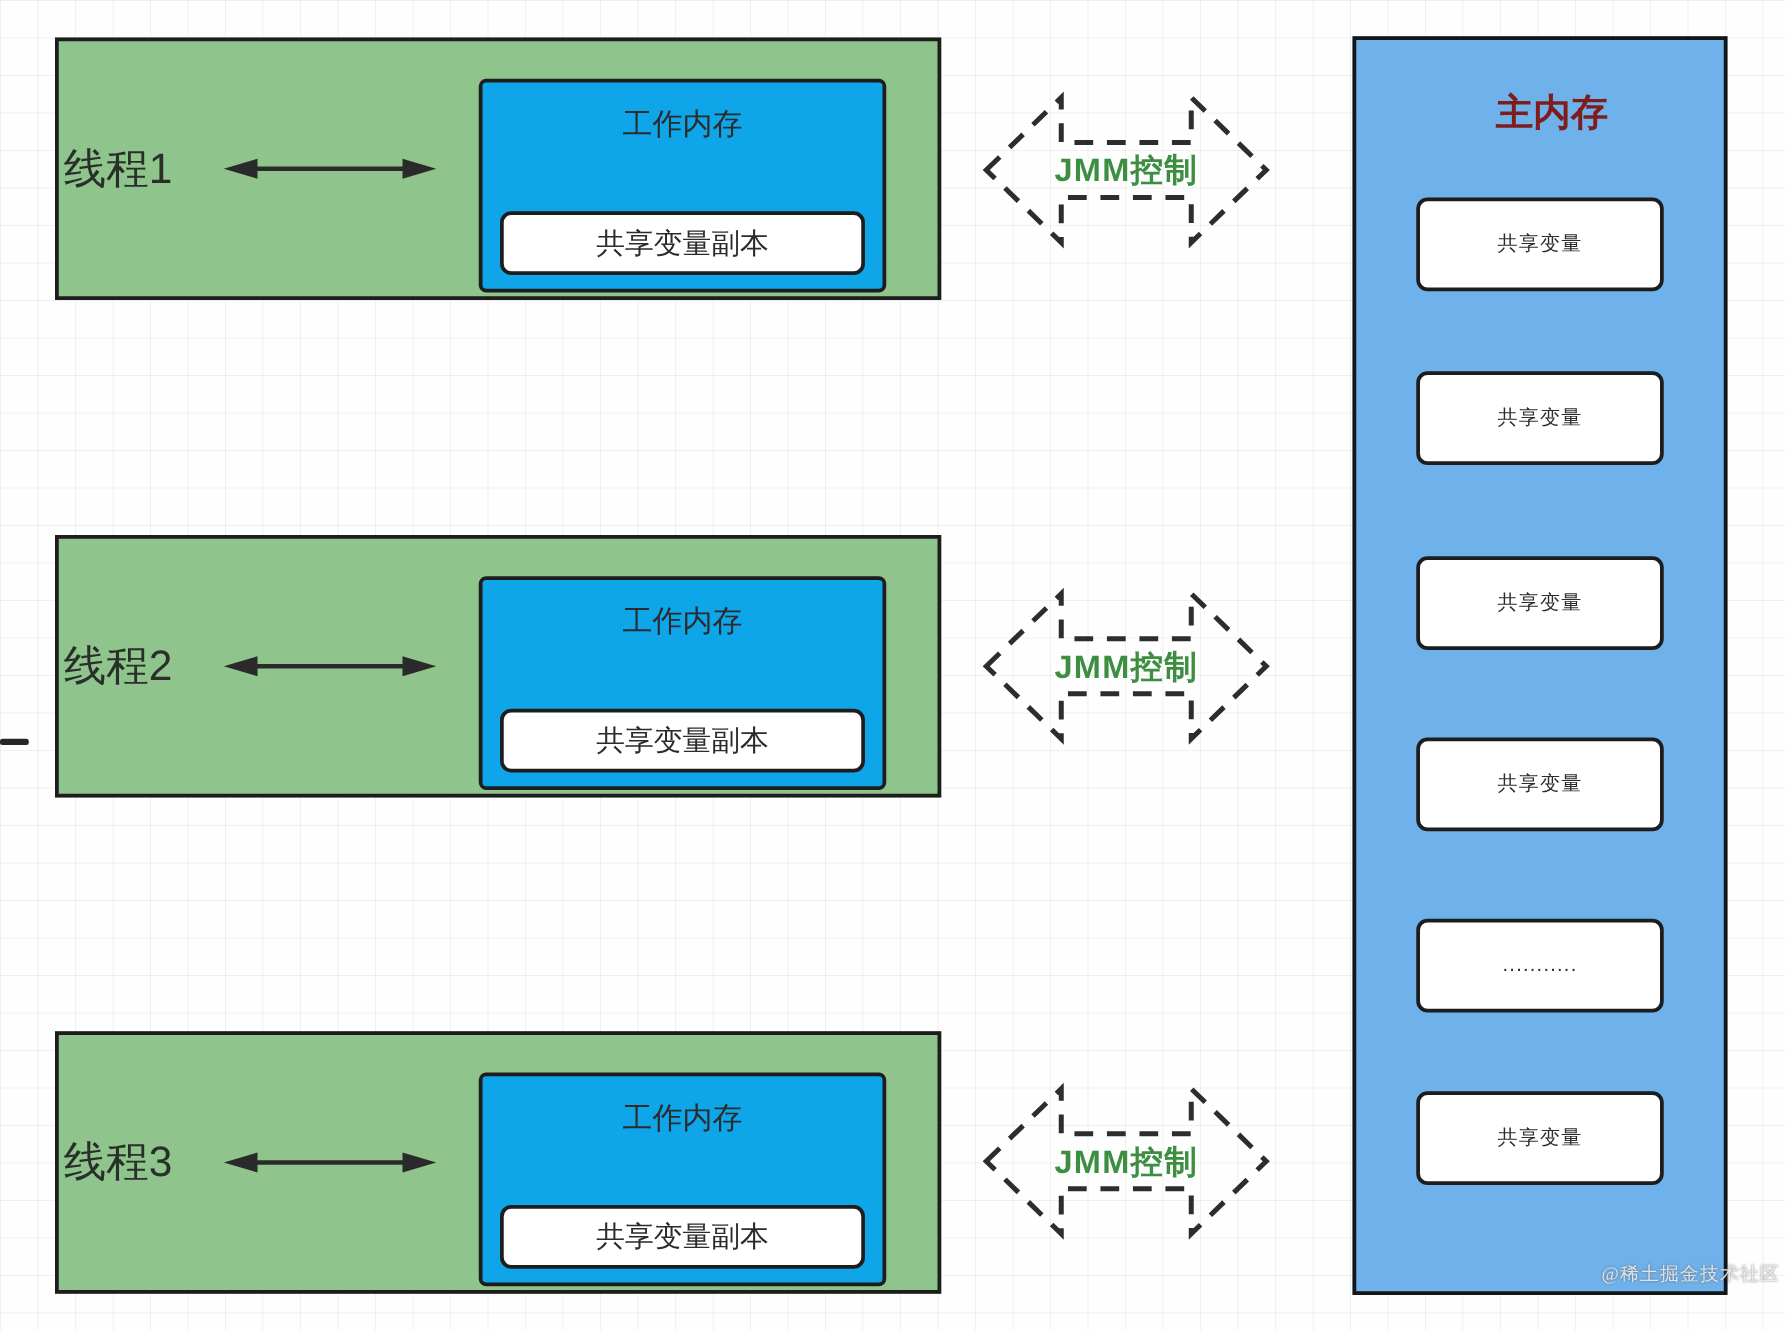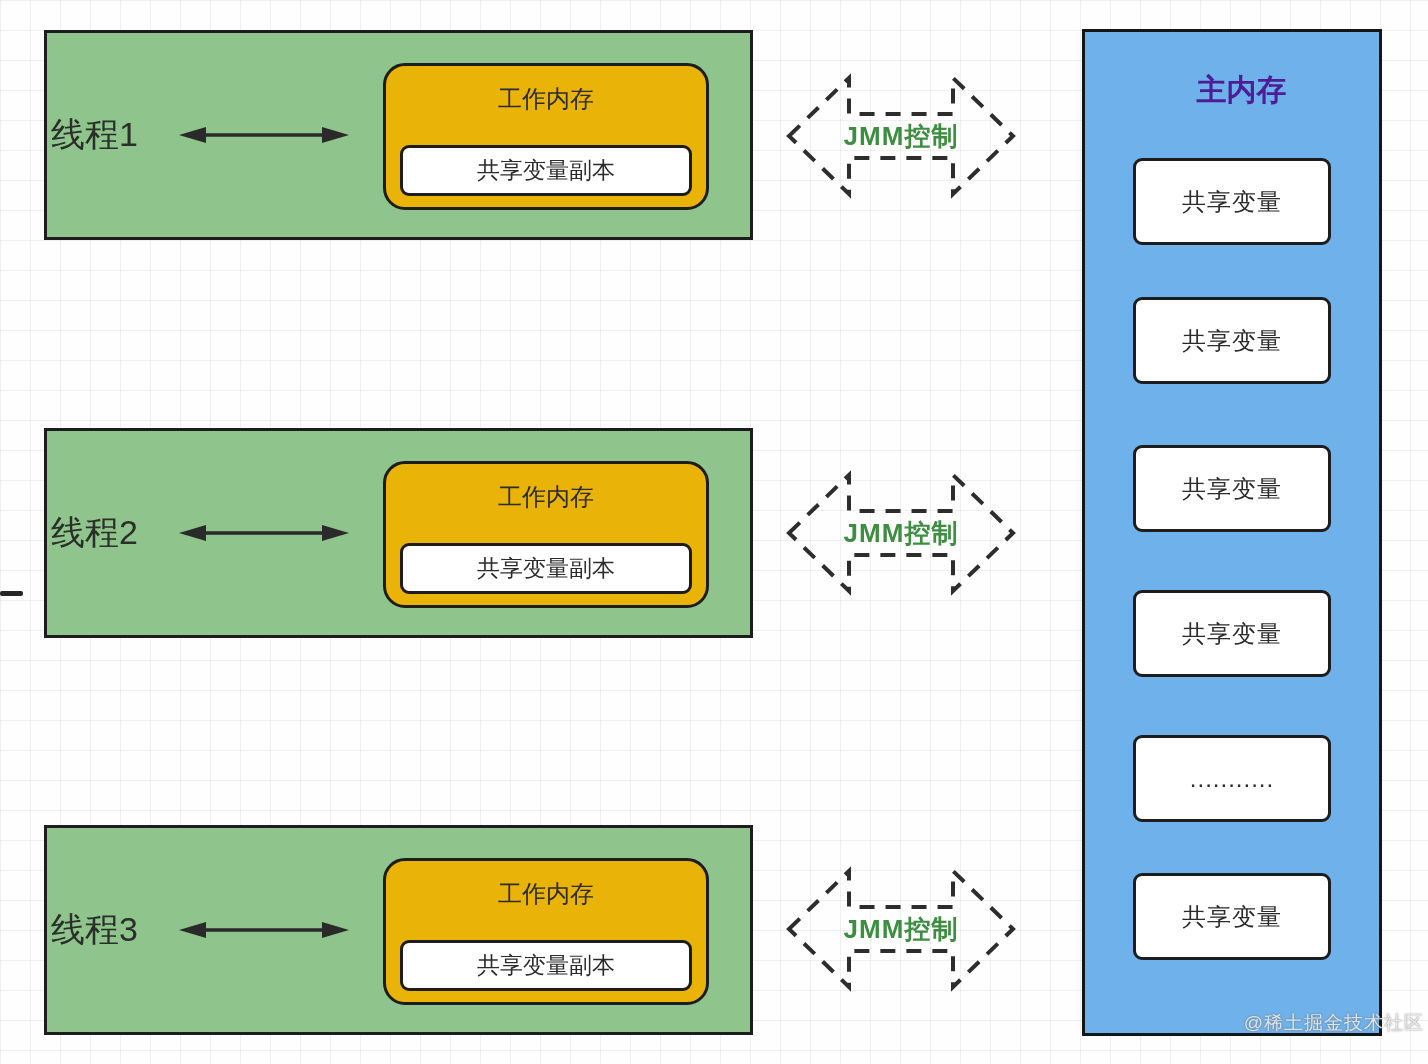--- a/index.html
+++ b/index.html
@@ -22,22 +22,22 @@
   }
   .t1{top:30px}.t2{top:428px}.t3{top:825px}
   .thread-label{
     position:absolute;left:4px;top:50%;transform:translateY(-50%);
     font-size:34px;color:#2a2f2a;
   }
   .h-arrow{
     position:absolute;left:132px;top:50%;transform:translateY(-50%);
   }
   .work-memory{
-    position:absolute;left:336px;top:30px;width:326px;height:147px;
-    background:#eab308;border:3px solid #1d1d1d;border-radius:22px;
+    position:absolute;left:336px;top:30px;width:326px;height:171px;
+    background:#0ea5e9;border:3px solid #1d1d1d;border-radius:6px;
     box-sizing:border-box;
   }
   .wm-title{text-align:center;margin-top:17px;font-size:24px;color:#2b2b2b;}
   .copy-box{
     position:absolute;left:14px;right:14px;bottom:11px;height:51px;
     background:#ffffff;border:3px solid #1d1d1d;border-radius:9px;
     display:flex;align-items:center;justify-content:center;
     font-size:23px;color:#2b2b2b;box-sizing:border-box;margin-top:23px;
   }
 
@@ -48,37 +48,38 @@
   .jmm-label{
     position:absolute;inset:0;display:flex;align-items:center;justify-content:center;
     font-size:26px;font-weight:bold;color:#3e8e41;letter-spacing:1px;
   }
 
   
   .main-memory{
     position:absolute;left:1082px;top:29px;width:300px;height:1007px;
     background:#6fb1ea;border:3px solid #151515;box-sizing:border-box;
   }
-  .mm-title{text-align:center;margin-top:38px;font-size:30px;font-weight:bold;color:#4c1d95;padding-left:19px;}
+  .mm-title{text-align:center;margin-top:38px;font-size:30px;font-weight:bold;color:#7f1d1d;padding-left:19px;}
   .mm-cell{
     position:absolute;left:50%;transform:translateX(-50%);
-    width:198px;height:87px;background:#ffffff;
+    width:198px;height:75px;background:#ffffff;
     border:3px solid #1d1d1d;border-radius:9px;
     display:flex;align-items:center;justify-content:center;
-    font-size:24px;color:#2b2b2b;box-sizing:border-box;letter-spacing:1px;
+    font-size:16px;color:#2b2b2b;box-sizing:border-box;letter-spacing:1px;
   }
   .c1{top:126px}.c2{top:265px}.c3{top:413px}.c4{top:558px}.c5{top:703px}.c6{top:841px}
 
   
   .stray-dash{position:absolute;left:0;top:591px;width:23px;height:5px;background:#262626;border-radius:2px;}
   .watermark{
-    position:absolute;right:4px;top:1010px;font-size:19px;
+    position:absolute;right:4px;top:1010px;font-size:15px;
     color:rgba(255,255,255,0.80);
     text-shadow:0 0 2px rgba(95,95,95,0.65), 0 0 1px rgba(95,95,95,0.5);
     letter-spacing:1px;
+    font-family:Liberation Serif, serif;
   }
 </style>
 </head>
 <body>
 
 <div class="canvas">
 
   <div class="thread-panel t1">
     <div class="thread-label">线程1</div>
     <svg class="h-arrow" width="170" height="24" viewBox="0 0 170 24">

